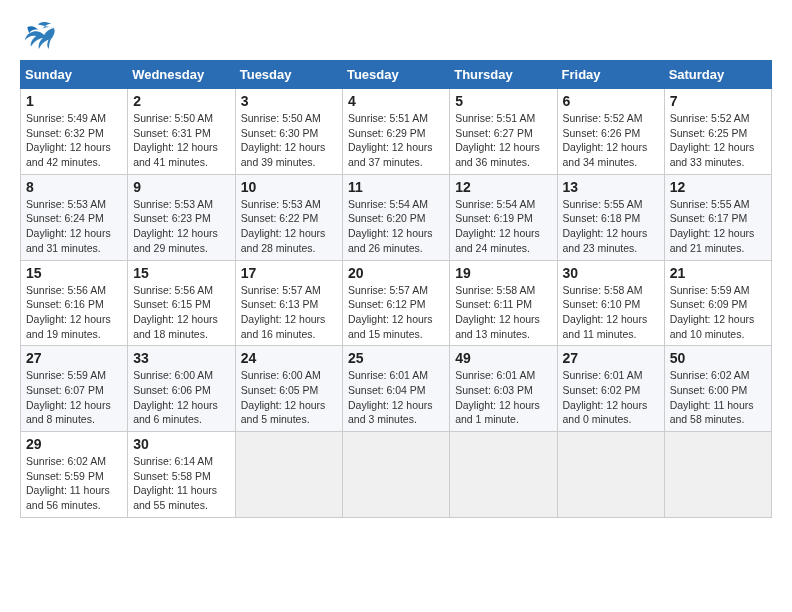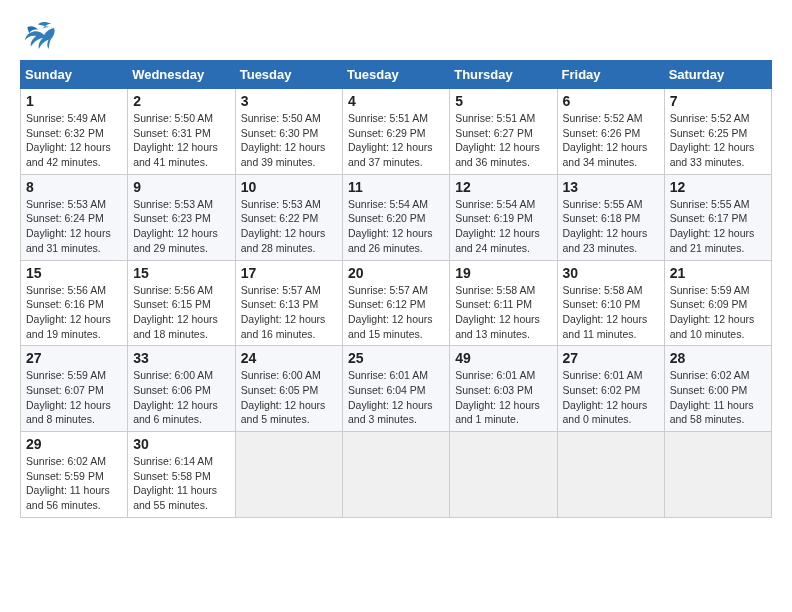--- a/index.html
+++ b/index.html
@@ -310,21 +310,21 @@
 and 1 minute.</div>
         </td>
         <td>
           <span class="day-num">27</span>
           <div class="day-info" style="white-space: pre-line;">Sunrise: 6:01 AM
 Sunset: 6:02 PM
 Daylight: 12 hours
 and 0 minutes.</div>
         </td>
         <td>
-          <span class="day-num">28</span>
+          <span class="day-num">50</span>
           <div class="day-info" style="white-space: pre-line;">Sunrise: 6:02 AM
 Sunset: 6:00 PM
 Daylight: 11 hours
 and 58 minutes.</div>
         </td>
       </tr>
       <tr>
         <td>
           <span class="day-num">29</span>
           <div class="day-info" style="white-space: pre-line;">Sunrise: 6:02 AM

